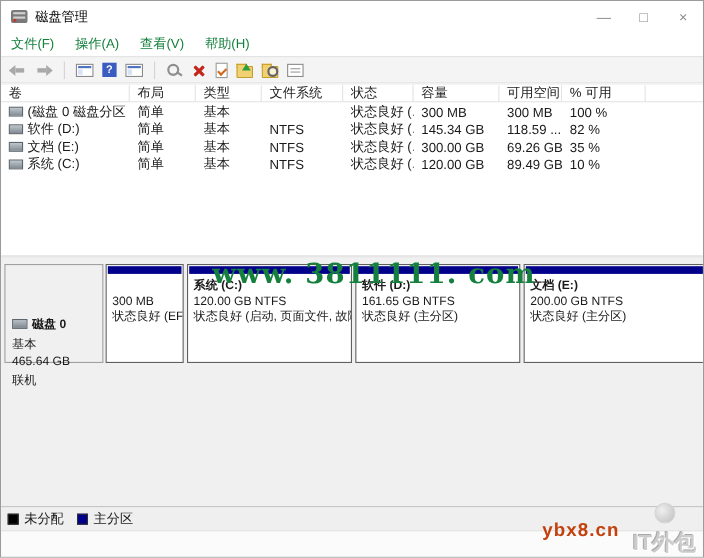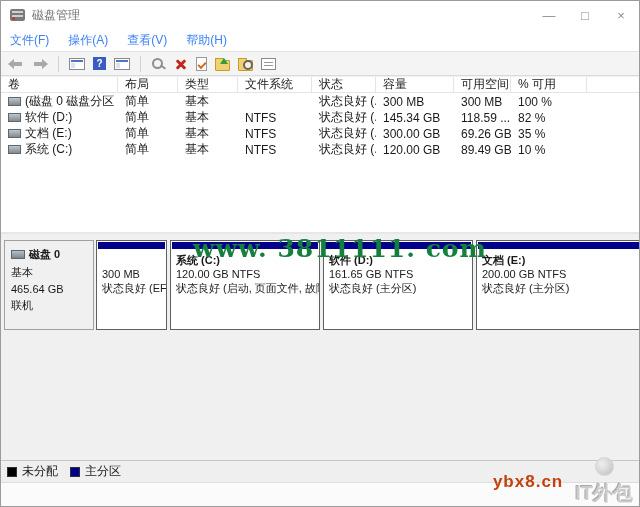--- a/index.html
+++ b/index.html
@@ -8,26 +8,26 @@
     width:640px; height:507px; position:relative; overflow:hidden;
     background:#fff; border:1px solid #9b9b9b;
     font-family:"Liberation Sans","DejaVu Sans",sans-serif;
     font-size:12px; color:#1a1a1a;
   }
   
   .titlebar { height:28px; display:flex; align-items:center; padding-left:9px; background:#fff; }
   .app-icon { width:15px; height:12px; position:relative; background:#7a7a7a; border-radius:2px; flex:none; }
   .app-icon::before { content:""; position:absolute; left:2px; top:2px; right:2px; height:2px; background:#cfcfcf; box-shadow:0 4px 0 #cfcfcf; }
   .app-icon::after  { content:""; position:absolute; left:2px; bottom:1px; width:3px; height:3px; background:#c0392b; border-radius:50%; }
-  .title { color:#737373; margin-left:7px; }
+  .title { color:#000000; margin-left:7px; }
   .win-controls { margin-left:auto; display:flex; height:100%; }
   .wc { width:36px; display:flex; align-items:center; justify-content:center; color:#8c8c8c; font-size:13px; }
   
   .menubar { height:22px; display:flex; align-items:center; padding-left:9px; gap:19px; background:#fff; }
-  .menu-item { color:#3b82f6;text-align:right; }
+  .menu-item { color:#15803d;text-align:right; }
   
   .toolbar { height:25px; background:#f4f4f4; border-top:1px solid #e3e3e3; border-bottom:1px solid #dbdbdb;
              display:flex; align-items:center; padding-left:7px; gap:8px; }
   .tb-sep { width:1px; height:16px; background:#d2d2d2; margin:0 2px; flex:none; }
   .ico { position:relative; display:inline-block; flex:none; }
   .ico-back,.ico-forward { width:16px; height:12px; }
   .ico-back::before  { content:""; position:absolute; left:0; top:1px; border:5px solid transparent; border-left:0; border-right:6px solid #a9a9a9; }
   .ico-back::after   { content:""; position:absolute; left:6px; top:4px; width:8px; height:4px; background:#a9a9a9; }
   .ico-forward::before { content:""; position:absolute; right:0; top:1px; border:5px solid transparent; border-right:0; border-left:6px solid #a9a9a9; }
   .ico-forward::after  { content:""; position:absolute; right:6px; top:4px; width:8px; height:4px; background:#a9a9a9; }
@@ -61,21 +61,21 @@
   .td { padding-left:7px; overflow:hidden; white-space:nowrap; }
   .td-vol { display:flex; align-items:center; gap:4px; }
   .vol-ico { width:13px; height:9px; border:1px solid #5c666e; background:linear-gradient(#bfc6cc,#828b93); flex:none; }
   .c1{width:117px;flex:none;} .c2{width:60px;flex:none;} .c3{width:60px;flex:none;} .c4{width:74px;flex:none;}
   .c5{width:64px;flex:none;} .c6{width:78px;flex:none;} .c7{width:57px;flex:none;} .c8{width:76px;flex:none;}
   .c9{flex:1;}
   
   .graphical { height:228px; background:#f0f0f0; border-top:2px solid #e6e6e6; position:relative; }
   .disk-row { position:absolute; left:3px; top:6px; height:90px; display:flex; }
   .disk-head { width:90px; background:#f0f0f0; border:1px solid #a0a0a0; padding:6px 6px; flex:none; }
-  .disk-name { font-weight:bold; font-size:11px; display:flex; align-items:center; gap:4px; }
+  .disk-name { font-weight:bold; font-size:11px; display:flex; align-items:center; gap:4px;margin-top:40px; }
   .disk-ico { width:14px; height:9px; border:1px solid #5c666e; background:linear-gradient(#b9c0c7,#7d868e); flex:none; }
   .disk-line { font-size:11px; margin-top:3px; }
   .parts { display:flex; gap:3px; margin-left:2px; }
   .part { border:1px solid #606060; background:#fff; display:flex; flex-direction:column; }
   .part-bar { height:7px; background:#00008b; margin:1px 1px 0 1px; flex:none; }
   .part-body { padding:4px 5px 0 5px; font-size:11px; line-height:14px; white-space:nowrap; overflow:hidden; }
   .part-title { font-weight:bold; min-height:14px; }
   .watermark { position:absolute; left:192px; top:0; font-size:25px; font-weight:bold;
                color:#15803d; letter-spacing:1px; font-family:"DejaVu Serif","Liberation Serif",serif; }
   

